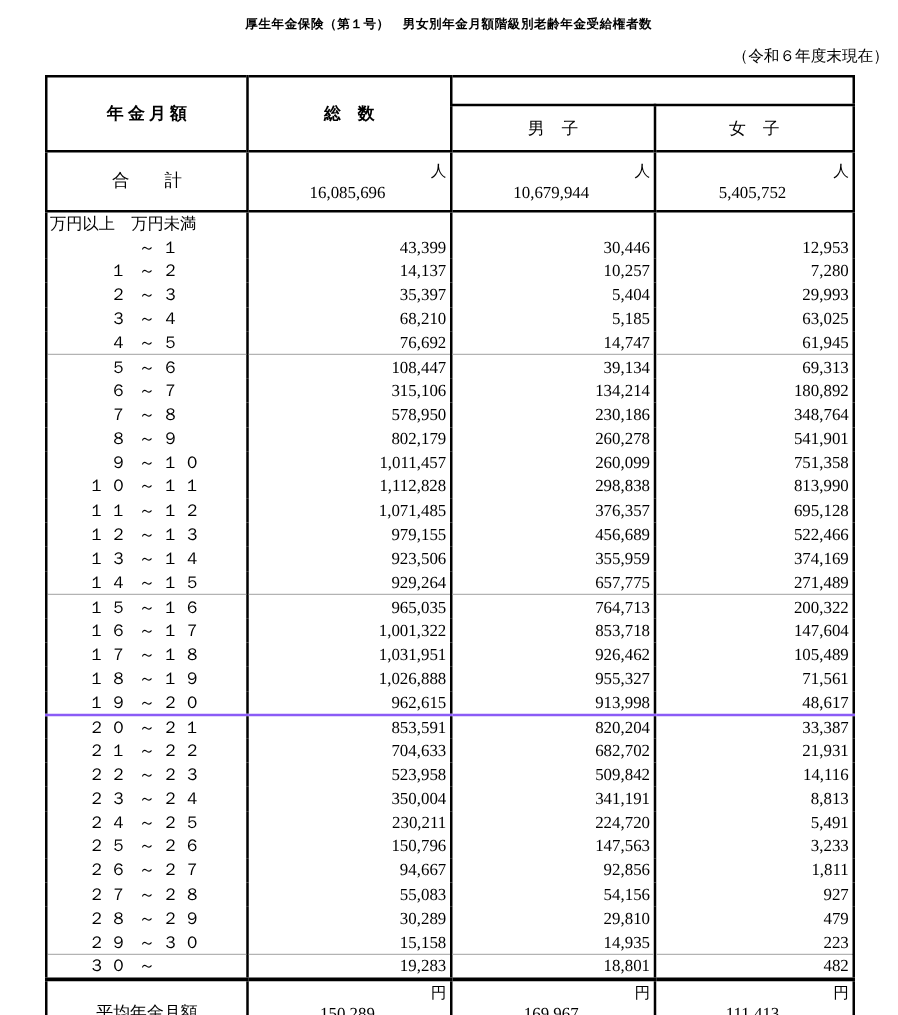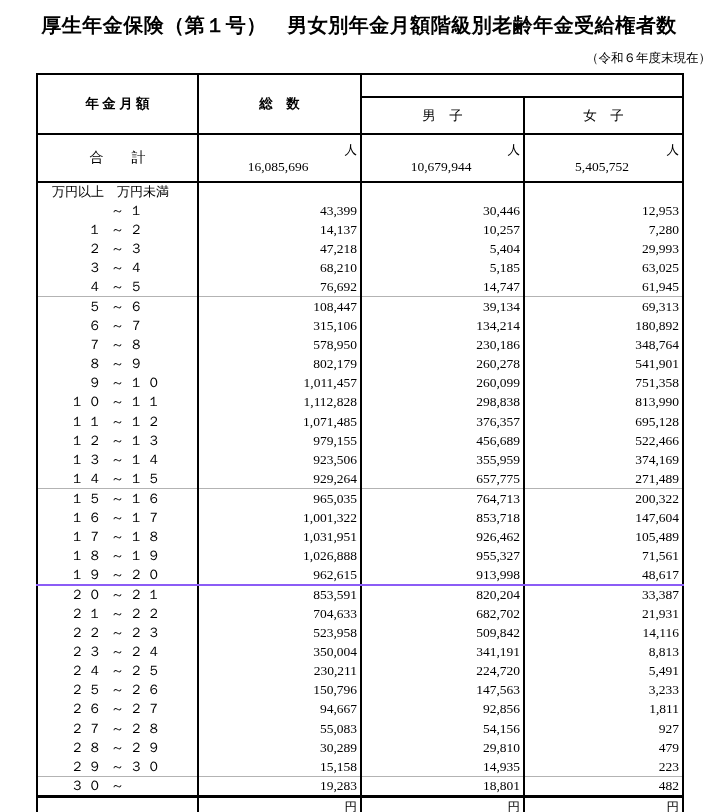--- a/index.html
+++ b/index.html
@@ -4,21 +4,21 @@
 <style>
   html,body{margin:0;padding:0;}
   body{
     width:718px;height:812px;background:#ffffff;color:#000;
     font-family:"Liberation Serif","DejaVu Serif",serif;
     overflow:hidden;
   }
   .title{
     text-align:center;
     font-family:"Liberation Sans","DejaVu Sans",sans-serif;
-    font-weight:bold;font-size:20px;letter-spacing:0.5px;
+    font-weight:bold;font-size:10px;letter-spacing:0.5px;
     padding-top:12px;
   }
   .subtitle{
     text-align:right;padding-right:7px;
     font-size:12.5px;margin-top:11px;
   }
   table.stat{
     border-collapse:collapse;table-layout:fixed;
     margin:6px 0 0 36px;width:646px;
     border:2px solid #000;
@@ -35,21 +35,21 @@
   .hd-gap{border-bottom:2px solid #000;border-left:2px solid #000;}
   
   tr.r-goukei{height:48px;border-radius:11px;}
   tr.r-goukei td{border-top:2px solid #000;border-bottom:2px solid #000;}
   .goukei-label{text-align:center;font-size:14px;}
   
   .unit{display:block;text-align:right;font-size:12.5px;line-height:16px;padding-right:3px;}
   .nm{display:block;text-align:center;font-size:13.5px;line-height:17px;padding-right:3px;}
   
   tr.r-manyen{height:19px;}
-  .manyen-label{text-align:left;font-size:13px;padding-left:14px;vertical-align:top;line-height:17px;}
+  .manyen-label{text-align:left;font-size:13px;padding-left:2px;vertical-align:top;line-height:17px;}
   
   tbody.rows tr{height:19.19px;}
   .c-range{text-align:center;font-size:13.5px;white-space:nowrap;}
   .rf,.rr{display:inline-block;width:62px;letter-spacing:4px;}
   .rf{text-align:right;}
   .rr{text-align:left;}
   .rtil{display:inline-block;width:24px;text-align:center;}
   .c-num{text-align:right;padding-right:3px;font-size:13.5px;}
   tr.sep-light td{border-bottom:1px solid #b3b3b3;}
   tr.sep-dark td{border-bottom:2px solid #8b5cf6;}
@@ -111,21 +111,21 @@
         <td class="c-num bl">12,953</td>
       </tr>
       <tr>
         <td class="c-range"><span class="rf">１</span><span class="rtil">～</span><span class="rr">２</span></td>
         <td class="c-num bl">14,137</td>
         <td class="c-num bl">10,257</td>
         <td class="c-num bl">7,280</td>
       </tr>
       <tr>
         <td class="c-range"><span class="rf">２</span><span class="rtil">～</span><span class="rr">３</span></td>
-        <td class="c-num bl">47,218</td>
+        <td class="c-num bl">35,397</td>
         <td class="c-num bl">5,404</td>
         <td class="c-num bl">29,993</td>
       </tr>
       <tr>
         <td class="c-range"><span class="rf">３</span><span class="rtil">～</span><span class="rr">４</span></td>
         <td class="c-num bl">68,210</td>
         <td class="c-num bl">5,185</td>
         <td class="c-num bl">63,025</td>
       </tr>
       <tr class="sep-light">

